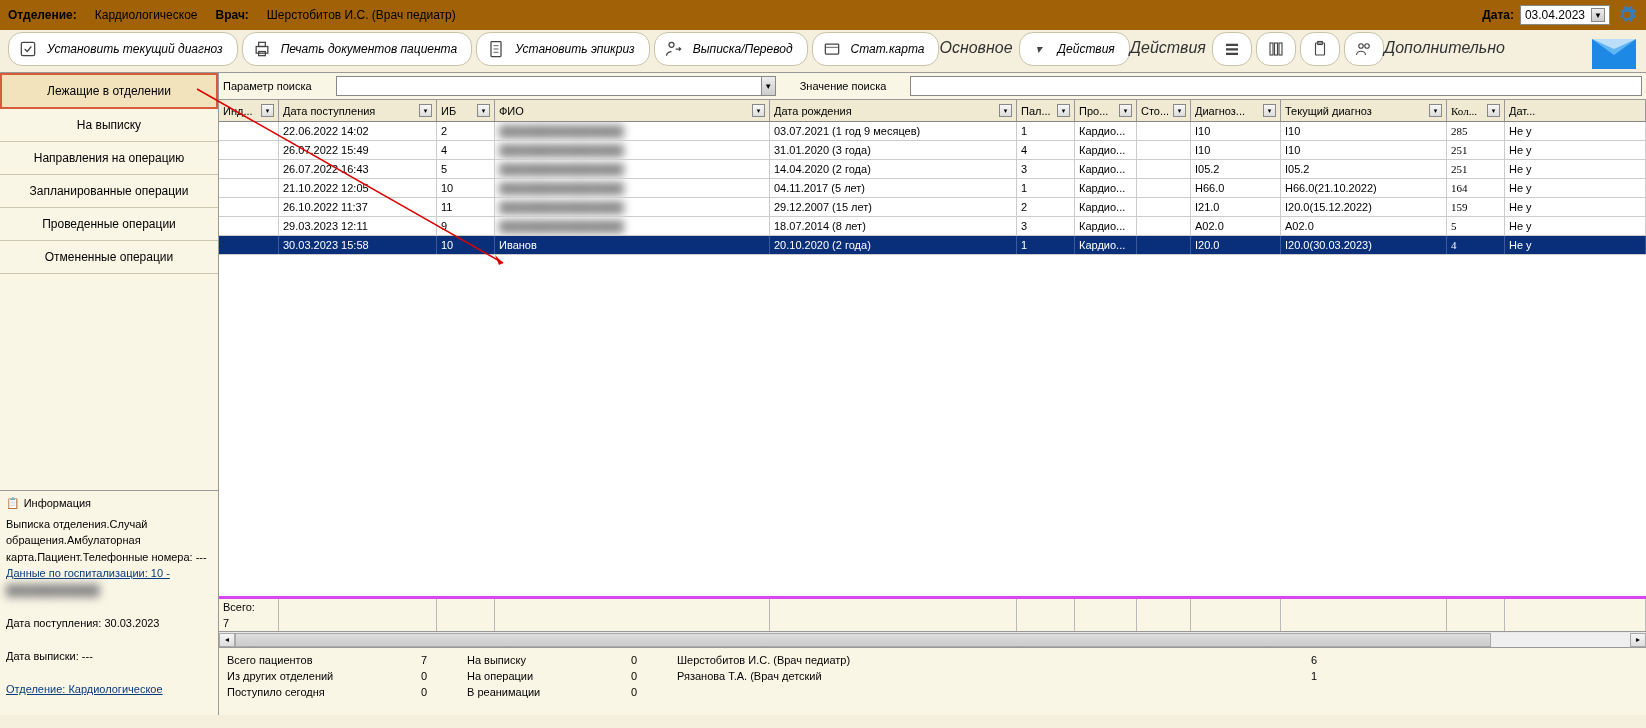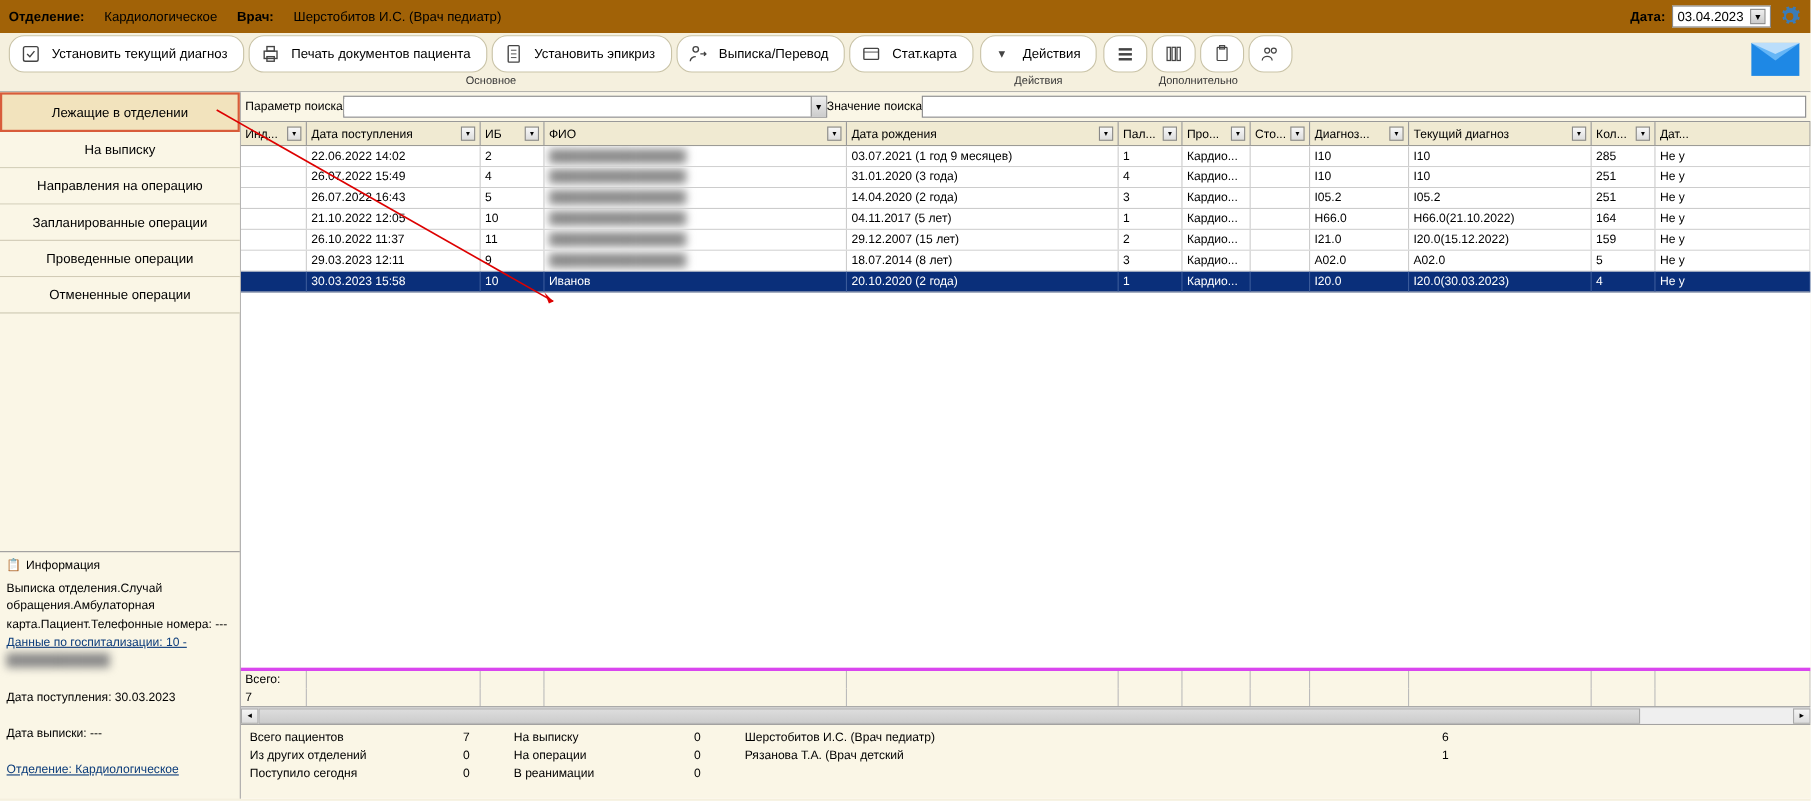--- a/index.html
+++ b/index.html
@@ -55,22 +55,22 @@
   }
   .toolbar {
     display: flex;
     align-items: flex-start;
     padding: 2px 8px 0 8px;
     background: #f5f0de;
     gap: 6px;
   }
   .toolbar-group {
     display: flex;
-    flex-direction: column;
-    align-items: center;
+    align-items: center;
+    font-style: italic;
   }
   .toolbar-buttons {
     display: flex;
     gap: 4px;
   }
   .tbtn {
     background: #fff;
     border: 1px solid #c9c3a7;
     border-radius: 14px;
     padding: 5px 14px 5px 8px;
@@ -85,21 +85,21 @@
     width: 22px; height: 22px;
     display: inline-flex;
     align-items: center;
     justify-content: center;
     color: #444;
   }
   .tbtn-icon-only {
     padding: 5px 8px;
   }
   .group-label {
-    font-size: 10px;
+    font-size: 16px;
     color: #333;
     padding: 2px 0 4px 0;
   }
   .mail-icon {
     margin-left: auto;
     width: 48px; height: 40px;
     display: flex;
     align-items: center;
     justify-content: center;
     cursor: pointer;
@@ -152,21 +152,21 @@
     display: flex;
     flex-direction: column;
     background: #fff;
     position: relative;
   }
   .search-bar {
     display: flex;
     align-items: center;
     padding: 3px 4px;
     border-bottom: 1px solid #999;
-    gap: 0;
+    gap: 24px;
     background: #faf6e6;
   }
   .search-bar .sl { font-size: 11px; white-space: nowrap; }
   .search-combo {
     border: 1px solid #888;
     background: #fff;
     height: 20px;
     display: flex;
     align-items: center;
   }
@@ -261,21 +261,21 @@
   .c-ind { width: 60px; }
   .c-date { width: 158px; }
   .c-ib { width: 58px; }
   .c-fio { width: 275px; }
   .c-dob { width: 247px; }
   .c-pal { width: 58px; }
   .c-pro { width: 62px; }
   .c-sto { width: 54px; }
   .c-diag { width: 90px; }
   .c-cur { width: 166px; }
-  .c-kol { width: 58px; }
+  .c-kol { width: 58px; font-family: Liberation Serif, serif; }
   .c-dat2 { width: 32px; flex: 1; }
 </style>
 </head>
 <body>
 
 <div class="top-bar">
   <span class="label">Отделение:</span>
   <span>Кардиологическое</span>
   <span class="label">Врач:</span>
   <span>Шерстобитов И.С. (Врач педиатр)</span>

